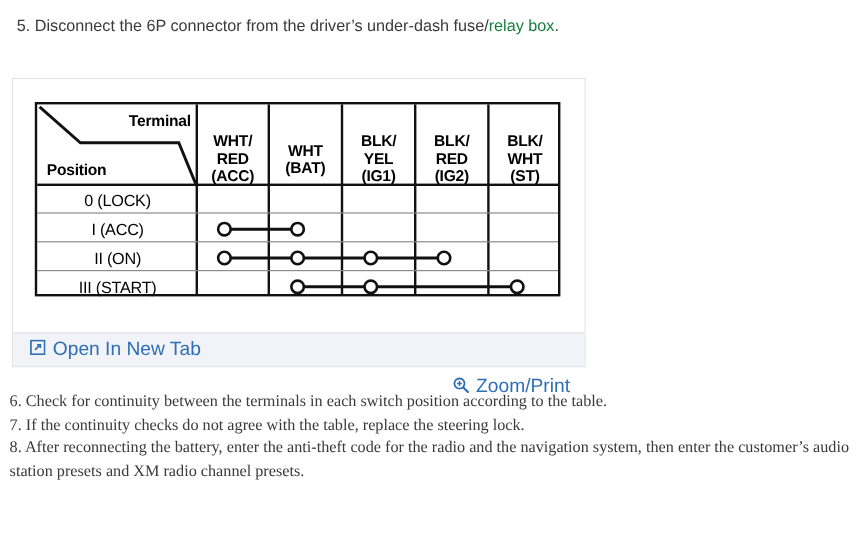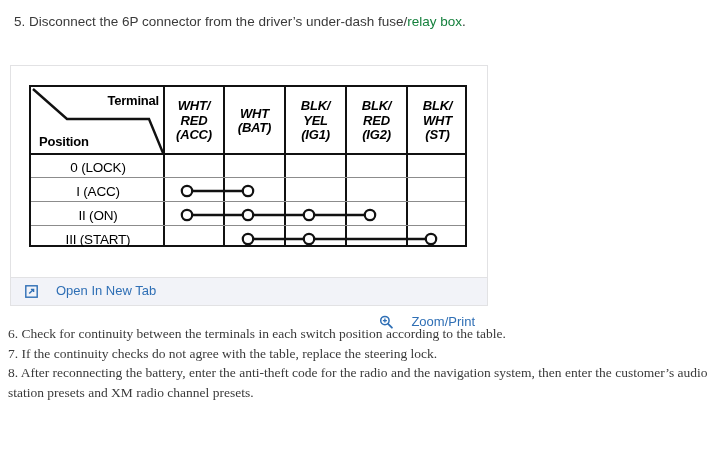--- a/index.html
+++ b/index.html
@@ -77,32 +77,31 @@
     left: 0;
     right: 0;
     height: 2px;
     background: #111;
   }
   .hline.thin { height: 1px; background: #8c8c8c; }
 
   
   .hdr {
     position: absolute;
-    top: 0;
+    top: 12px;
     height: 68px;
     display: flex;
     align-items: center;
     justify-content: center;
     text-align: center;
     font-weight: bold;
     font-size: 13px;
     line-height: 14.5px;
     color: #000;
     letter-spacing: -0.2px;
-    font-style: italic;
   }
   .hdr span { display: block; }
 
   
   .corner { position: absolute; left: 0; top: 0; width: 134px; height: 68px; }
   .corner .lbl {
     position: absolute;
     font-weight: bold;
     font-size: 13px;
     color: #000;
@@ -138,23 +137,23 @@
     width: 100%;
     height: 28px;
     background: #f2f3f8;
     border-top: 1px solid #e2e2e4;
     box-sizing: border-box;
   }
   .tb-btn {
     position: absolute;
     top: 5px;
     display: flex;
-    align-items: flex-end;
-    gap: 18px;
-    font-size: 13px;
+    align-items: flex-start;
+    gap: 6px;
+    font-size: 16px;
     color: #2f6fb5;
     cursor: pointer;
     user-select: none;
   }
   .tb-open { left: 14px; }
   .tb-zoom { right: 12px; margin-top: 31px; }
   .tb-btn svg { display: block; }
 
   
   .steps-bottom {

